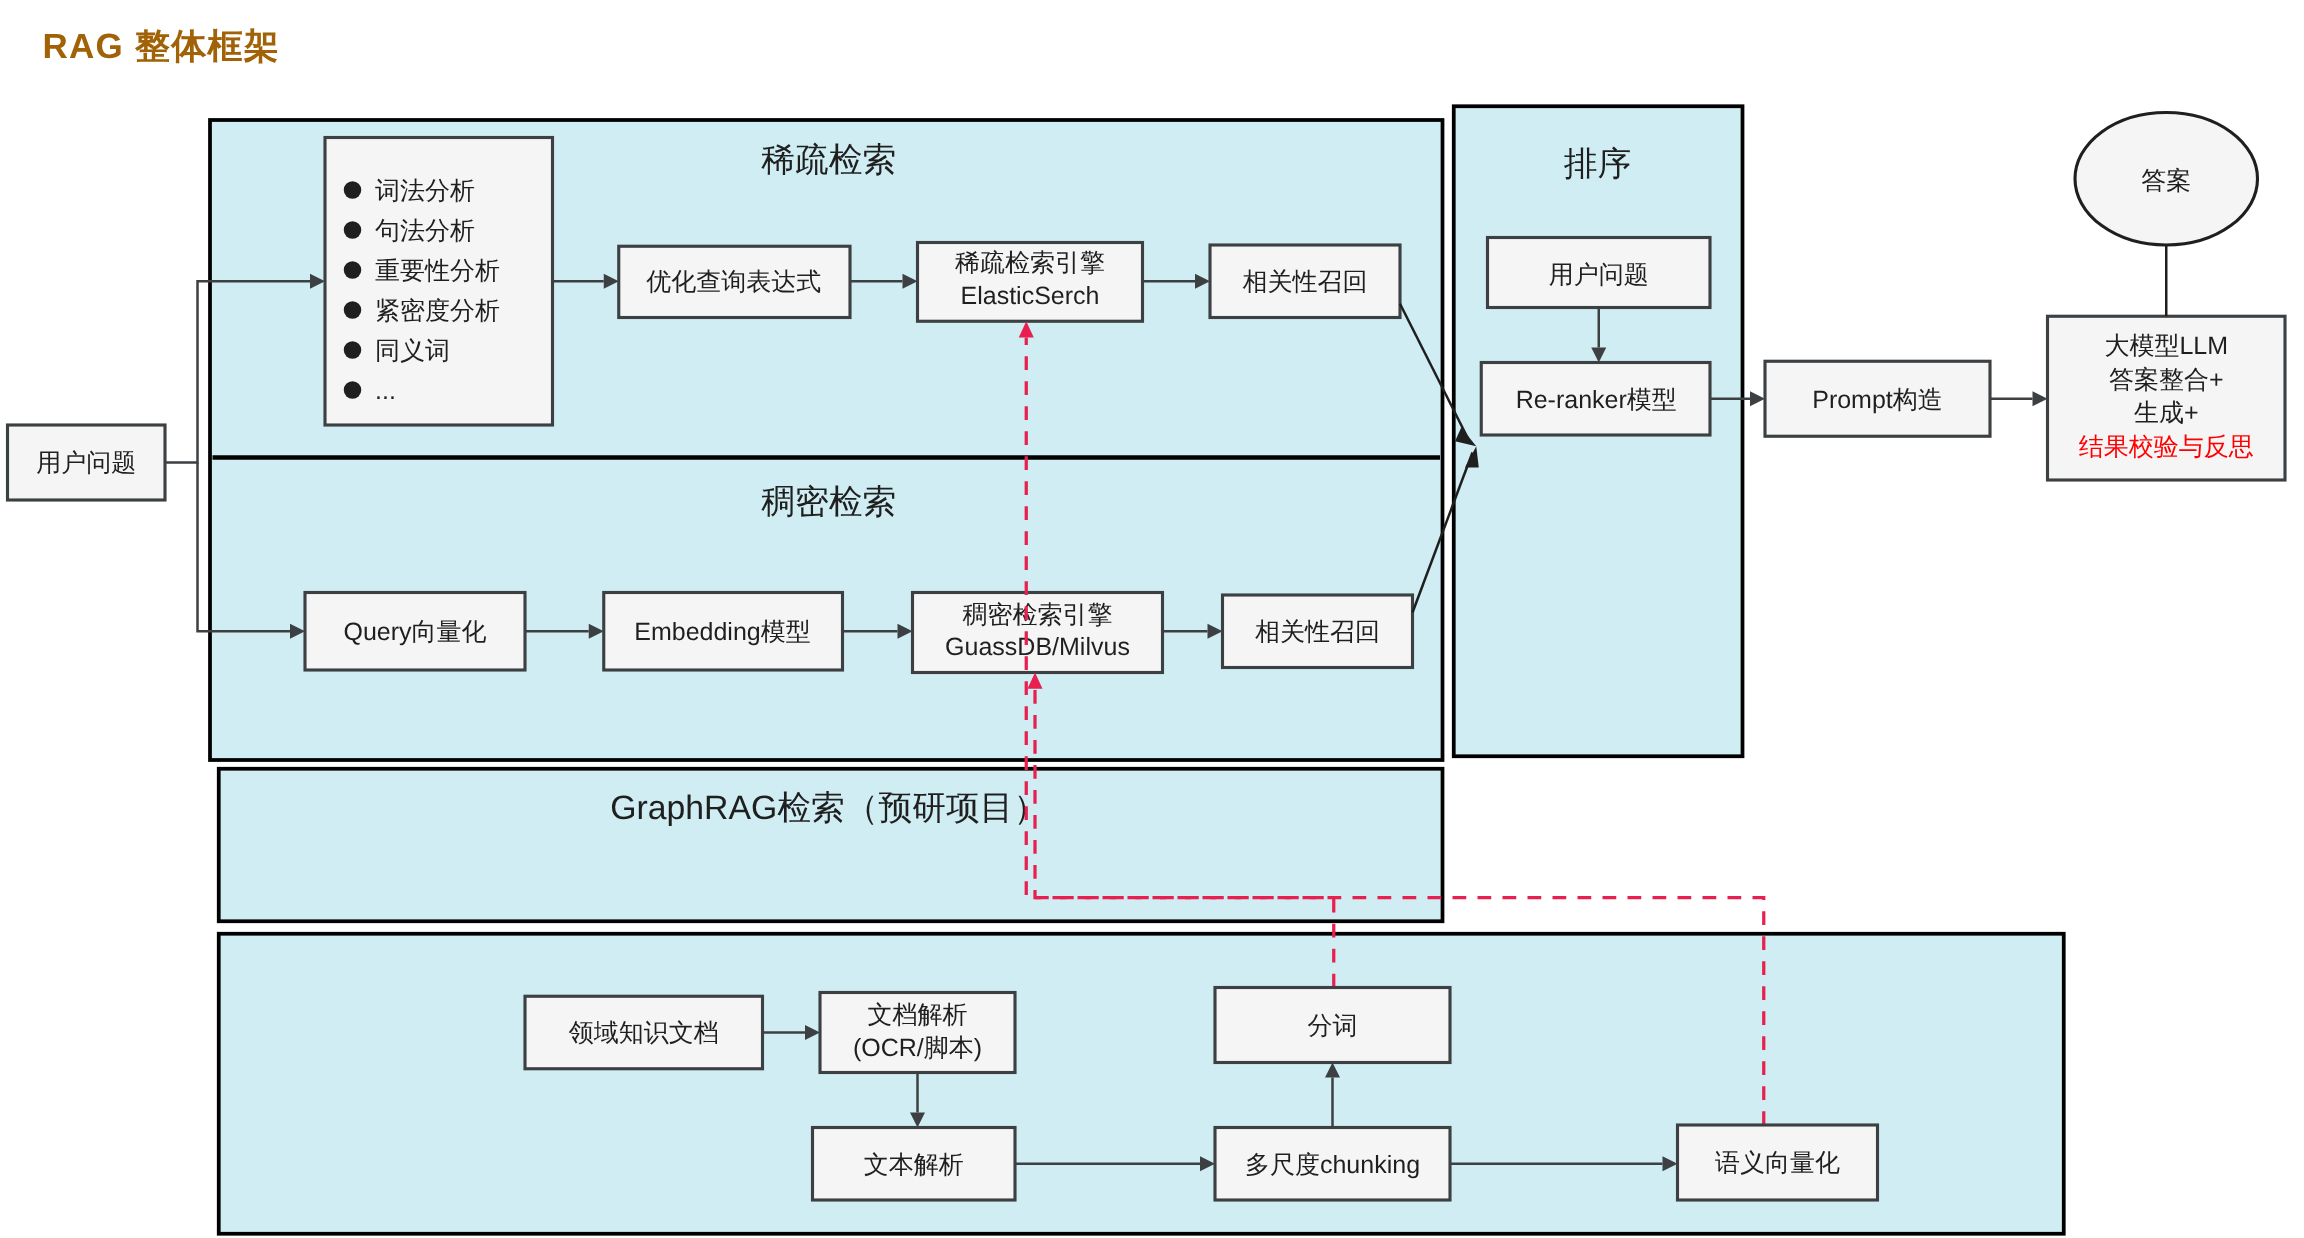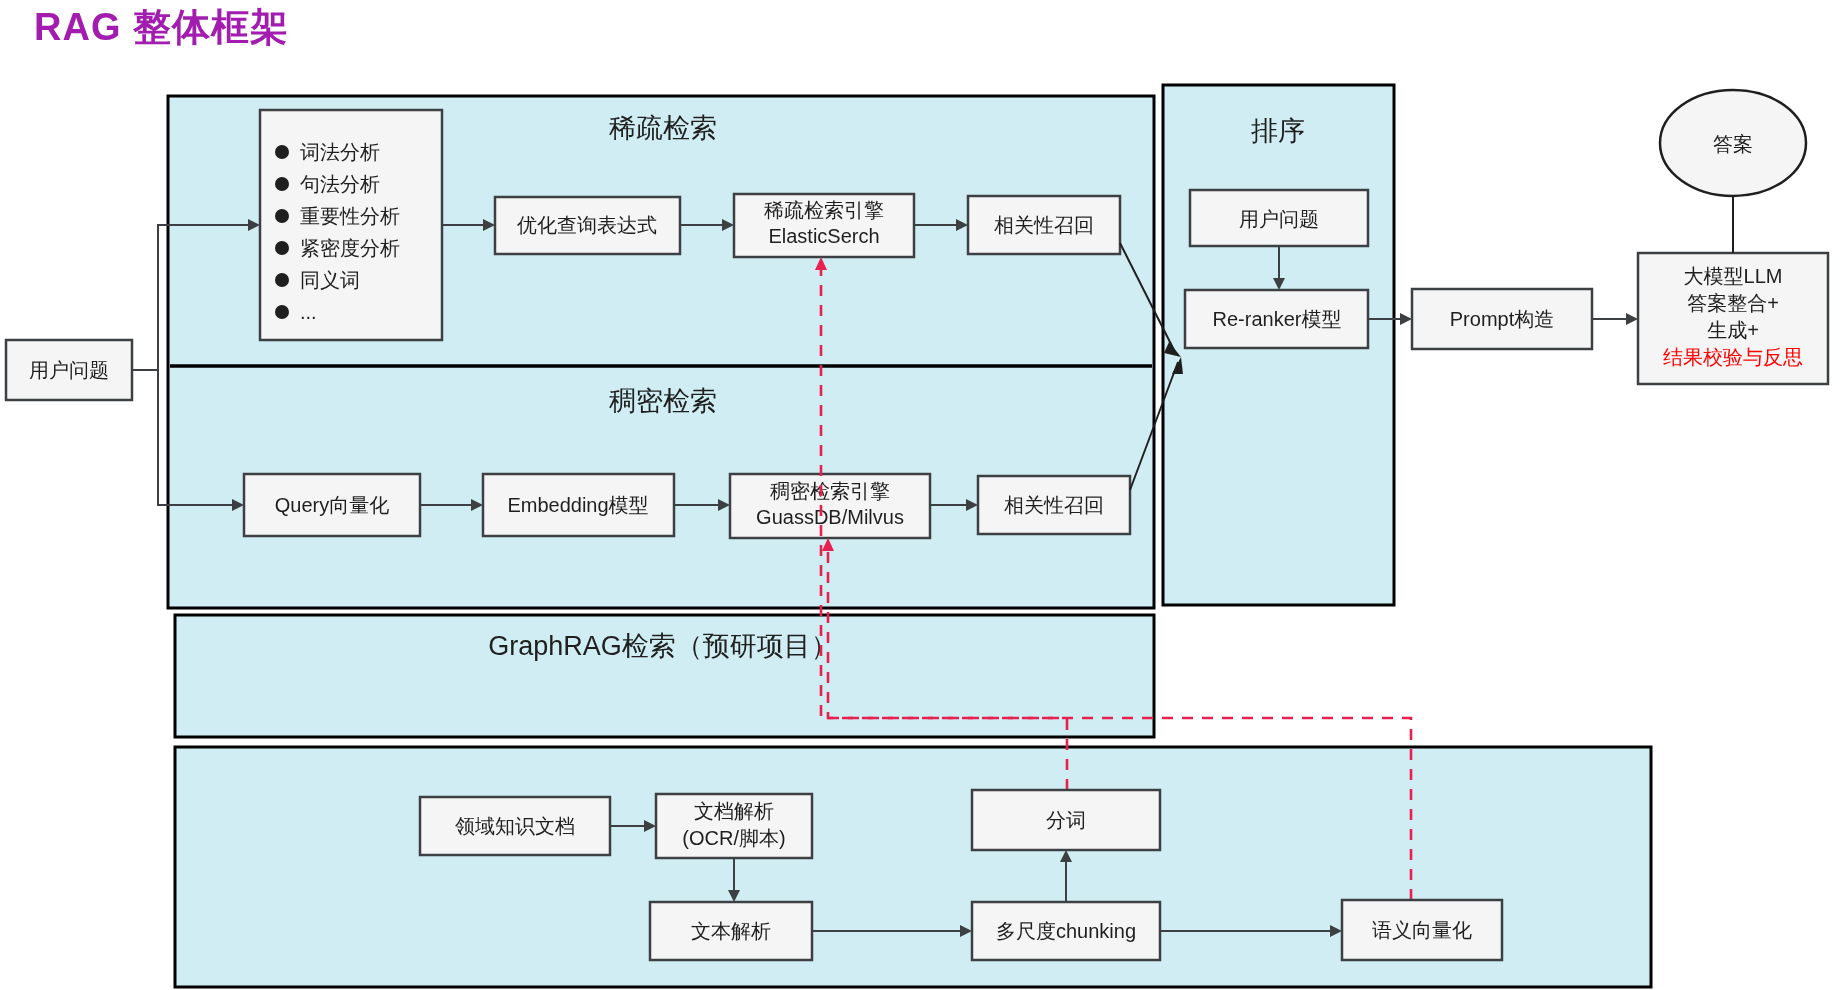--- a/index.html
+++ b/index.html
@@ -1,17 +1,17 @@
 <!DOCTYPE html>
 <html><head>
 <meta charset="utf-8">
 <style>
   html,body{margin:0;padding:0;background:#ffffff;}
   body{width:1843px;height:990px;font-family:"Liberation Sans","DejaVu Sans",sans-serif;overflow:hidden;position:relative;}
-  #title{position:absolute;left:34px;top:2px;font-size:38px;font-weight:bold;color:#a21caf;letter-spacing:1px;white-space:nowrap;}
+  #title{position:absolute;left:34px;top:18px;font-size:28px;font-weight:bold;color:#a16207;letter-spacing:1px;white-space:nowrap;}
   svg{position:absolute;left:0;top:0;width:1843px;height:990px;}
   .panel{fill:#cfedf2;stroke:#000000;stroke-width:3;}
   .box{fill:#f5f5f5;stroke:#3c4043;stroke-width:2.5;}
   .ellipse{fill:#f5f5f5;stroke:#1f1f1f;stroke-width:2.5;}
   .ln{stroke:#3c4043;stroke-width:2;fill:none;}
   .ln2{stroke:#1f1f1f;stroke-width:2;fill:none;}
   .dash{stroke:#e8204f;stroke-width:2.6;fill:none;stroke-dasharray:11 9;}
   .divider{stroke:#000000;stroke-width:3.5;}
   text{font-family:"Liberation Sans","DejaVu Sans",sans-serif;fill:#1f1f1f;}
   .t{font-size:20px;}

